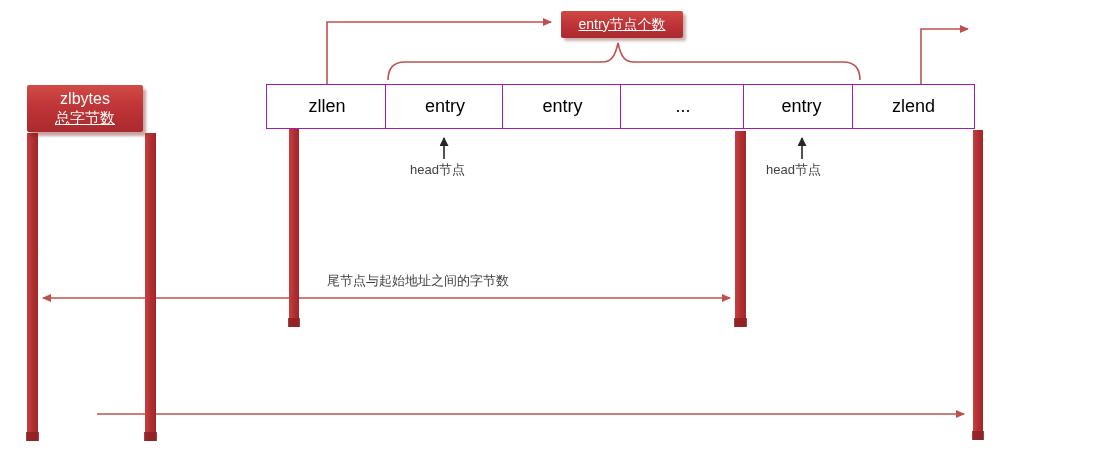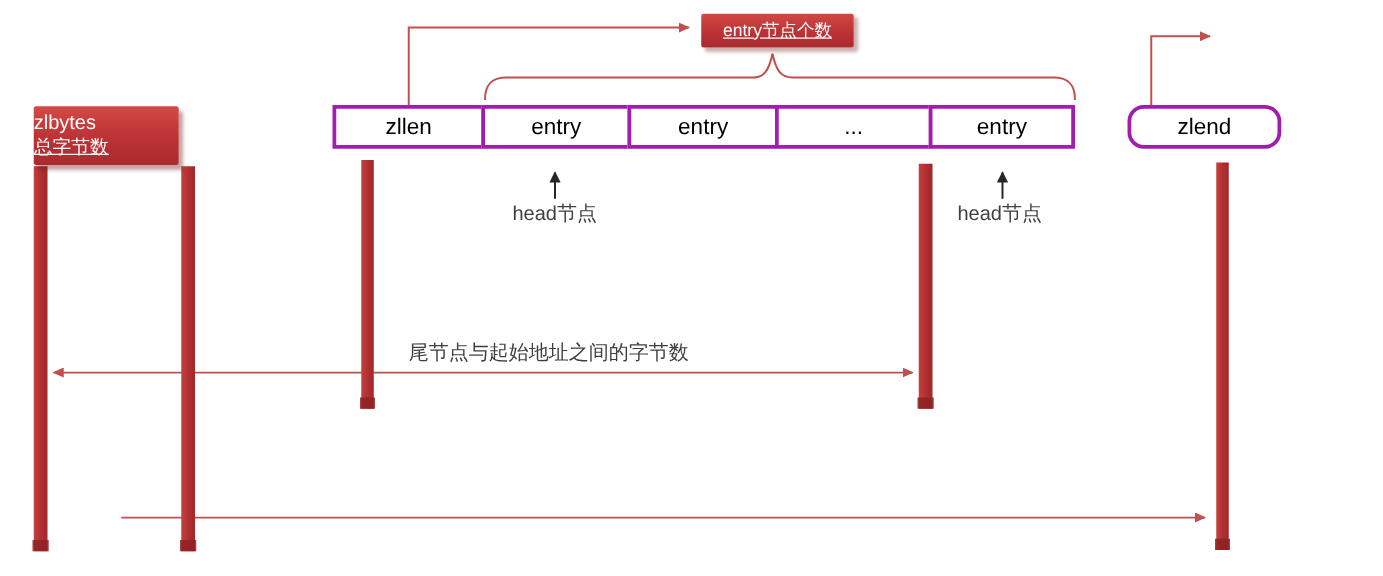--- a/index.html
+++ b/index.html
@@ -8,30 +8,30 @@
     font-family:"Liberation Sans","DejaVu Sans",sans-serif;
   }
   #arrow-layer{position:absolute;left:0;top:0;width:1106px;height:461px;}
 
   
   .hdr-box{
     position:absolute;top:85px;height:47px;box-sizing:border-box;
     background:linear-gradient(180deg,#d14b46 0%,#c03537 45%,#a92a2d 100%);
     border-radius:2px;
     box-shadow:3px 4px 3px rgba(110,25,25,0.40);
-    display:flex;flex-direction:column;align-items:flex-start;justify-content:center;
+    display:flex;flex-direction:column;align-items:center;justify-content:center;
     color:#ffffff;text-align:center;line-height:1.25;z-index:3;
   }
   .hdr-box .main{font-size:16px;}
   .hdr-box .sub{font-size:15px;text-decoration:underline;}
 
   
   .cell{
-    position:absolute;top:84px;height:35px;box-sizing:border-box;
-    background:#ffffff;border:3px solid #a21caf;
+    position:absolute;top:84px;height:45px;box-sizing:border-box;
+    background:#ffffff;border:1px solid #a21caf;
     display:flex;align-items:center;justify-content:center;
     font-size:18px;color:#000000;z-index:2;
   }
 
   
   .callout{
     position:absolute;box-sizing:border-box;
     background:linear-gradient(180deg,#cf4943 0%,#bd3236 55%,#a92a2d 100%);
     border-radius:2px;box-shadow:3px 3px 3px rgba(110,25,25,0.35);
     display:flex;align-items:center;justify-content:center;
@@ -43,21 +43,21 @@
     position:absolute;box-sizing:border-box;z-index:1;
     background:linear-gradient(90deg,#c5413f 0%,#b02e31 55%,#a02729 100%);
   }
   .vbar::after{
     content:"";position:absolute;left:-1px;right:-1px;bottom:0;height:9px;
     background:#8e2124;opacity:.85;
   }
 
   
   .note{
-    position:absolute;color:#3f3f3f;font-size:16px;white-space:nowrap;z-index:2;
+    position:absolute;color:#3f3f3f;font-size:13px;white-space:nowrap;z-index:2;
   }
 </style>
 </head>
 <body>
 
 <div id="canvas">
 
   <svg id="arrow-layer" viewBox="0 0 1106 461" xmlns="http://www.w3.org/2000/svg">
     <defs>
       <marker id="mred" markerWidth="9" markerHeight="8" refX="8" refY="4" orient="auto-start-reverse" markerUnits="userSpaceOnUse">
@@ -87,21 +87,21 @@
   <div class="hdr-box" style="left:27px;width:116px;">
     <span class="main">zlbytes</span>
     <span class="sub">总字节数</span>
   </div>
 
   <div class="cell" style="left:266px;width:122px;">zllen</div>
   <div class="cell" style="left:385px;width:120px;">entry</div>
   <div class="cell" style="left:502px;width:121px;">entry</div>
   <div class="cell" style="left:620px;width:126px;">...</div>
   <div class="cell" style="left:743px;width:117px;">entry</div>
-  <div class="cell" style="left:902px;width:123px;border-radius:13px;">zlend</div>
+  <div class="cell" style="left:852px;width:123px;">zlend</div>
 
   <div class="callout" style="left:561px;top:11px;width:122px;height:27px;text-decoration:underline;">entry节点个数</div>
 
   <div class="vbar" style="left:27px;top:133px;width:11px;height:308px;"></div>
   <div class="vbar" style="left:145px;top:133px;width:11px;height:308px;"></div>
   <div class="vbar" style="left:289px;top:128px;width:10px;height:199px;"></div>
   <div class="vbar" style="left:735px;top:131px;width:11px;height:196px;"></div>
   <div class="vbar" style="left:973px;top:130px;width:10px;height:310px;"></div>
 
   <div class="note" style="left:410px;top:161px;">head节点</div>

